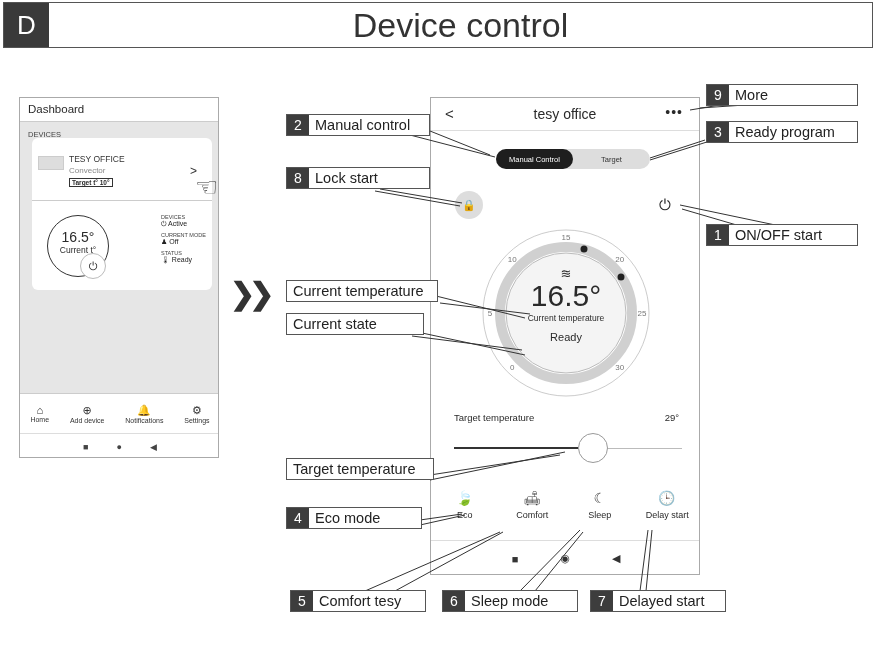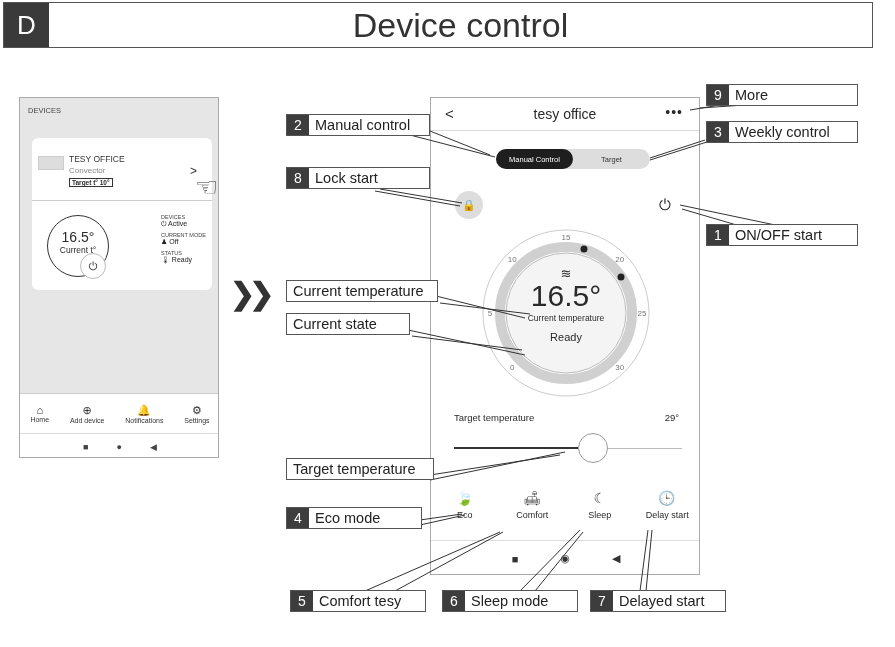--- a/index.html
+++ b/index.html
@@ -72,20 +72,21 @@
 </style>
 </head>
 <body>
 
 <div class="hdr">
   <div class="hdr-letter">D</div>
   <div class="hdr-title">Device control</div>
 </div>
 
 <div class="phone1">
+  <div class="p1-top">Dashboard</div>
   <div class="p1-devices">DEVICES</div>
   <div class="p1-card">
     <div class="p1-thumb"></div>
     <div class="p1-name">TESY OFFICE</div>
     <div class="p1-type">Convector</div>
     <div class="p1-target">Target t° 10°</div>
     <div class="p1-chev">&gt;</div>
     <div class="p1-div"></div>
     <div class="p1-circle">
       <div class="p1-temp">16.5°</div>
@@ -206,38 +207,38 @@
       <polyline points="646,591 652,530"></polyline>
   </g>
 </svg>
 
 <div class="callout" style="left:706px;top:84px;width:152px;">
     <div class="callout-num">9</div>
     <div class="callout-text" style="">More</div>
   </div>
 <div class="callout" style="left:706px;top:121px;width:152px;">
     <div class="callout-num">3</div>
-    <div class="callout-text">Weekly control</div>
+    <div class="callout-text">Ready program</div>
   </div>
 <div class="callout" style="left:706px;top:224px;width:152px;">
     <div class="callout-num">1</div>
     <div class="callout-text">ON/OFF start</div>
   </div>
 <div class="callout" style="left:286px;top:114px;width:144px;">
     <div class="callout-num">2</div>
     <div class="callout-text">Manual control</div>
   </div>
 <div class="callout" style="left:286px;top:167px;width:144px;">
     <div class="callout-num">8</div>
     <div class="callout-text">Lock start</div>
   </div>
 <div class="callout" style="left:286px;top:280px;width:152px;">
     <div class="callout-text">Current temperature</div>
   </div>
-<div class="callout" style="left:286px;top:313px;width:124px;">
+<div class="callout" style="left:286px;top:313px;width:138px;">
     <div class="callout-text">Current state</div>
   </div>
 <div class="callout" style="left:286px;top:458px;width:148px;">
     <div class="callout-text">Target temperature</div>
   </div>
 <div class="callout" style="left:286px;top:507px;width:136px;">
     <div class="callout-num">4</div>
     <div class="callout-text">Eco mode</div>
   </div>
 <div class="callout" style="left:290px;top:590px;width:136px;">

